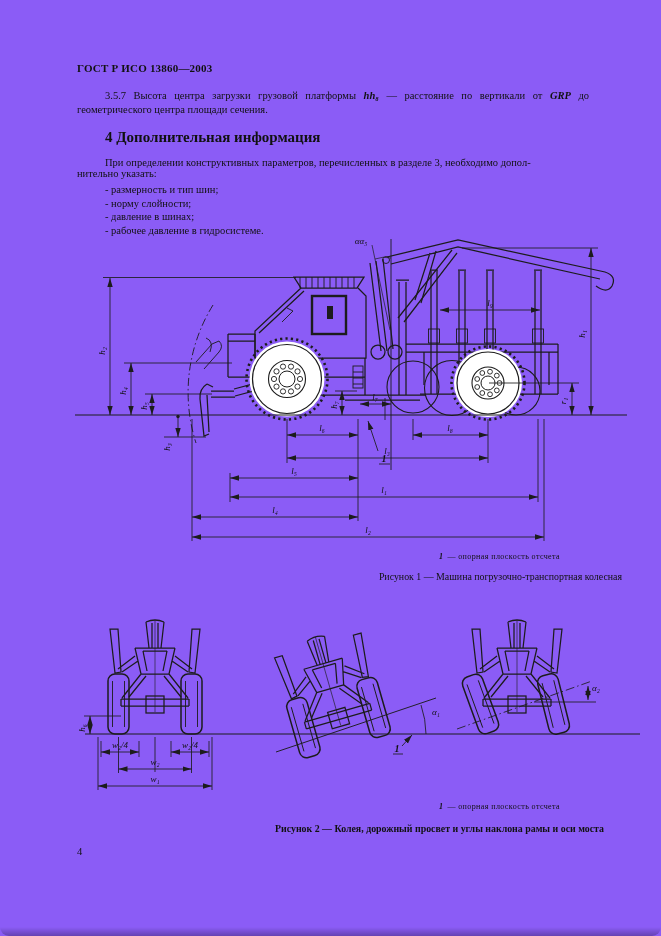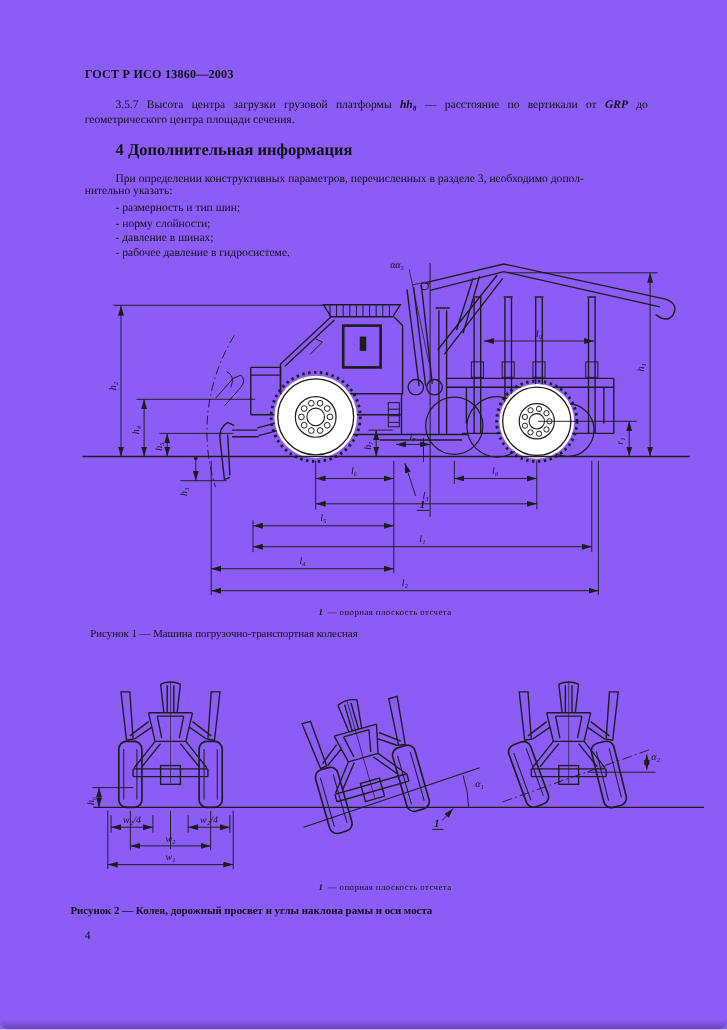--- a/index.html
+++ b/index.html
@@ -4,23 +4,23 @@
 <style>
   html,body{margin:0;padding:0;background:#ffffff;}
   .page{position:relative;width:661px;height:936px;background:#8b5cf6;overflow:hidden;
         font-family:"Liberation Serif",serif;color:#111;}
   .t{position:absolute;color:#111;font-family:"Liberation Serif",serif;line-height:13.6px;}
   .hdr{font-weight:bold;font-size:11px;letter-spacing:.2px;}
   .body-par{font-size:10.5px;width:512px;text-align:justify;}
   .ind{text-indent:28px;}
   .sec-title{font-weight:bold;font-size:15px;}
   .it{font-style:italic;font-weight:bold;}
-  .note{font-size:8px;letter-spacing:.4px;text-align:center;width:420px;}
+  .note{font-size:8px;letter-spacing:.4px;text-align:right;width:420px;}
   .note .it{margin-right:4px;}
-  .cap{font-size:9.9px;text-align:left;width:540px;line-height:13.5px;}
+  .cap{font-size:9.9px;text-align:right;width:540px;line-height:13.5px;}
   .pgnum{font-size:10.5px;}
   svg{position:absolute;left:0;top:0;}
   svg text{font-family:"Liberation Serif",serif;font-style:italic;font-size:9px;fill:#111;}
   svg text.ref1{font-weight:bold;font-size:10px;}
   .ln{stroke:#1c1c1c;fill:none;}
   .b12{stroke-width:1.25;}
   .b09{stroke-width:.9;}
   .dim{stroke:#1c1c1c;stroke-width:.85;fill:none;}
   .scan-bottom{position:absolute;left:0;right:0;bottom:0;height:9px;
       background:linear-gradient(to bottom,rgba(0,0,0,0),rgba(0,0,0,.28));

